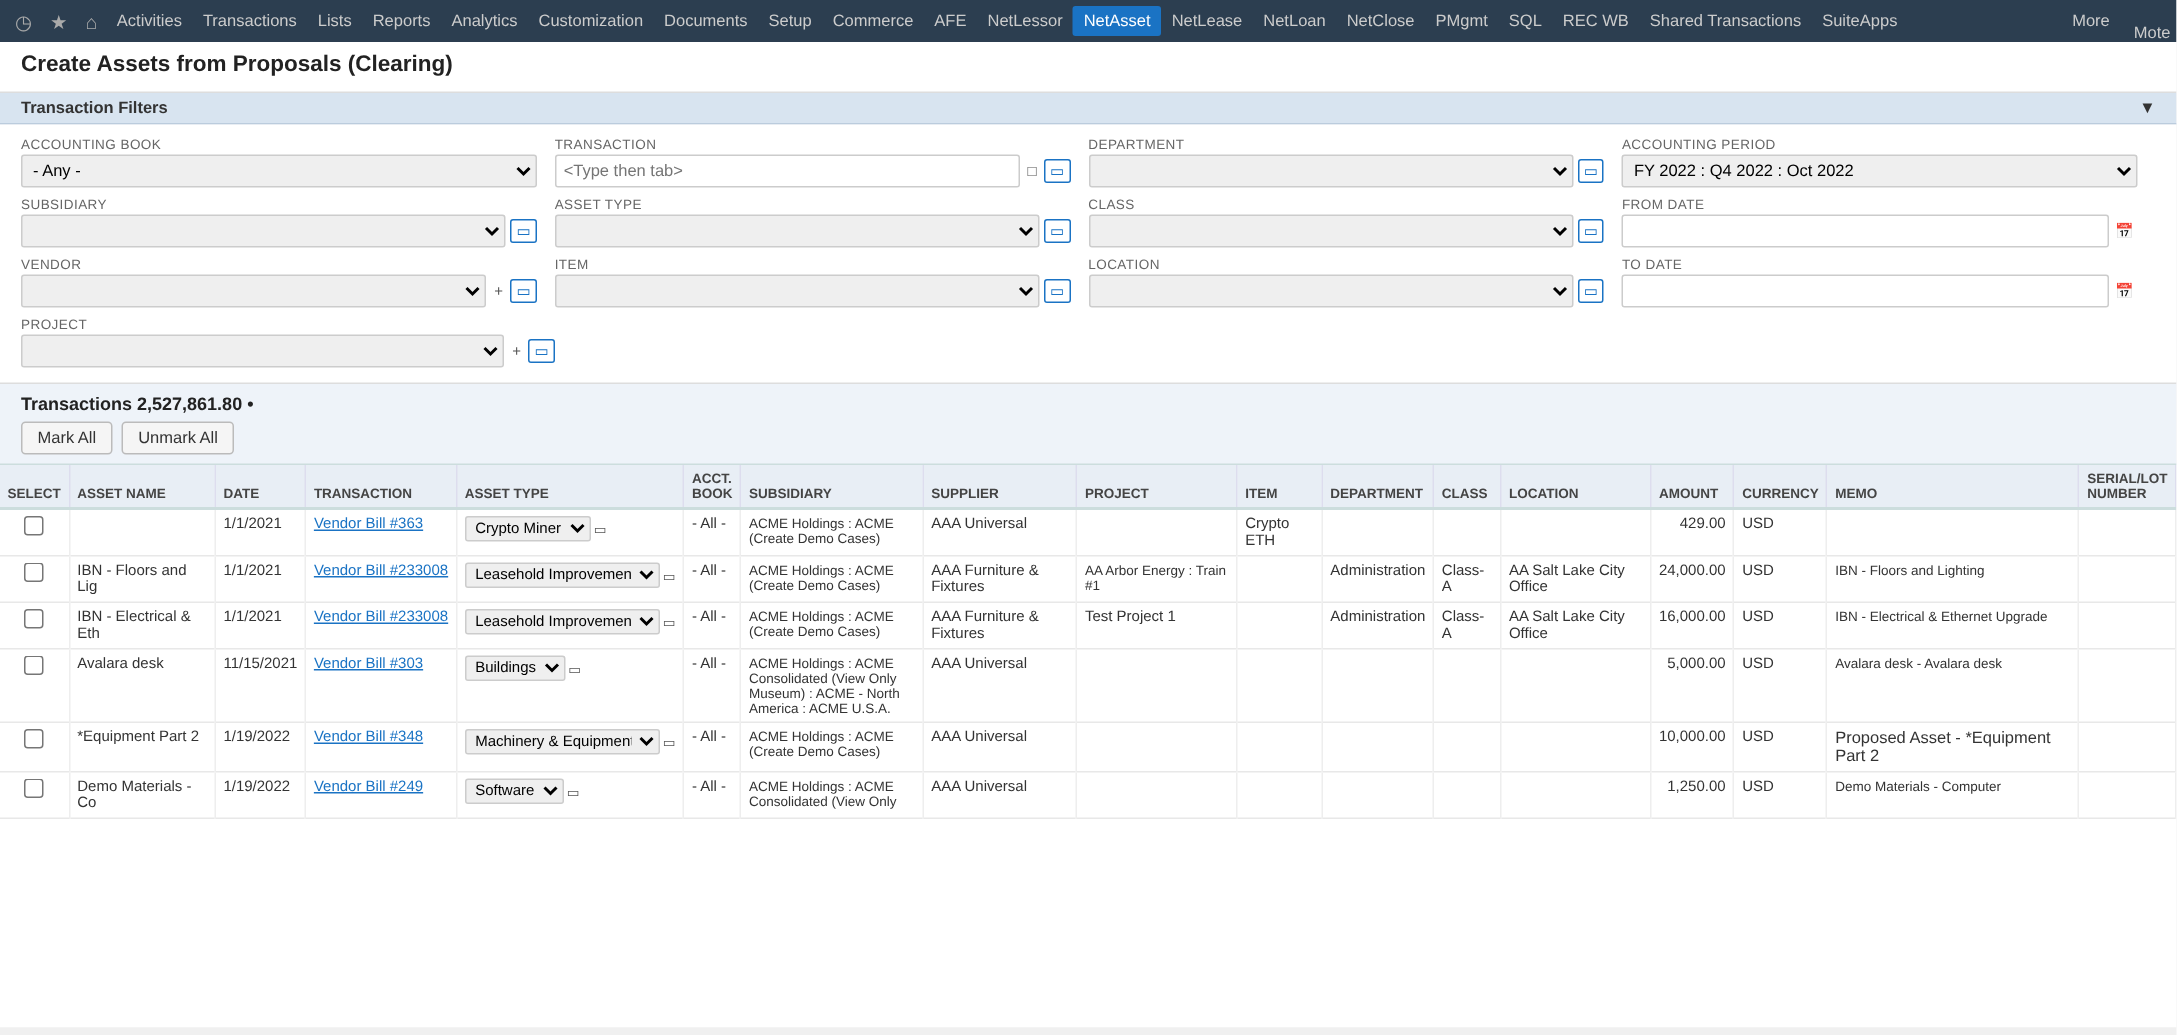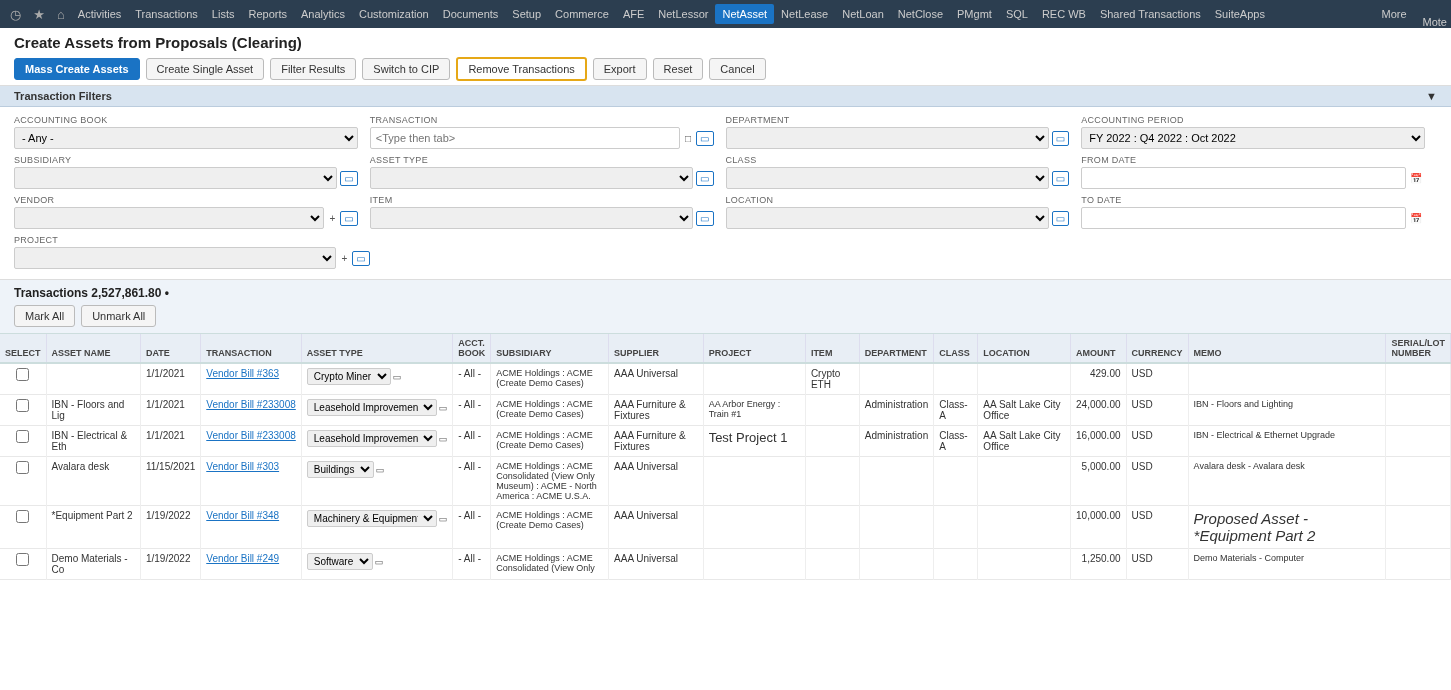--- a/index.html
+++ b/index.html
@@ -253,30 +253,20 @@
   <span class="nav-item">SQL</span>
   <span class="nav-item">REC WB</span>
   <span class="nav-item">Shared Transactions</span>
   <span class="nav-item">SuiteApps</span>
   <span class="more-btn">More</span>
   <span style="margin-left:8px;color:#ccc;font-size:11px;margin-top:15px;">Mote</span>
 </div>
 
 <div class="page-header">
   <div class="page-title">Create Assets from Proposals (Clearing)</div>
-  <div class="toolbar">
-    <button class="btn btn-primary">Mass Create Assets</button>
-    <button class="btn">Create Single Asset</button>
-    <button class="btn">Filter Results</button>
-    <button class="btn">Switch to CIP</button>
-    <button class="btn btn-highlighted">Remove Transactions</button>
-    <button class="btn">Export</button>
-    <button class="btn">Reset</button>
-    <button class="btn">Cancel</button>
-  </div>
 </div>
 
 <div class="section-header">
   <span>Transaction Filters</span>
   <span style="cursor:pointer;">▼</span>
 </div>
 
 <div class="filters-area">
 
   <div class="filter-row">
@@ -493,21 +483,21 @@
       <div style="display:flex;align-items:center;gap:2px;">
         <select class="asset-type-select">
           <option>Leasehold Improvements</option>
         </select>
         <span style="font-size:9px;cursor:pointer;color:#555;">▭</span>
       </div>
     </td>
     <td>- All -</td>
     <td style="min-width:100px;max-width:130px;font-size:9px;">ACME Holdings : ACME (Create Demo Cases)</td>
     <td>AAA Furniture &amp; Fixtures</td>
-    <td style="min-width:80px;font-size:13px;">Test Project 1</td>
+    <td style="min-width:80px;font-size:10px;">Test Project 1</td>
     <td></td>
     <td>Administration</td>
     <td>Class-A</td>
     <td>AA Salt Lake City Office</td>
     <td style="text-align:right;white-space:nowrap;">16,000.00</td>
     <td>USD</td>
     <td style="min-width:120px;font-size:9px;">IBN - Electrical &amp; Ethernet Upgrade</td>
     <td></td>
   </tr>
         <tr>
@@ -560,21 +550,21 @@
     <td>- All -</td>
     <td style="min-width:100px;max-width:130px;font-size:9px;">ACME Holdings : ACME (Create Demo Cases)</td>
     <td>AAA Universal</td>
     <td style="min-width:80px;font-size:9px;"></td>
     <td></td>
     <td></td>
     <td></td>
     <td></td>
     <td style="text-align:right;white-space:nowrap;">10,000.00</td>
     <td>USD</td>
-    <td style="min-width:120px;font-size:15px;font-style:italic;">Proposed Asset - *Equipment Part 2</td>
+    <td style="min-width:120px;font-size:11px;">Proposed Asset - *Equipment Part 2</td>
     <td></td>
   </tr>
         <tr>
     <td class="checkbox-cell">
       <input type="checkbox" style="">
     </td>
     <td style="min-width:80px;margin-left:20px;">Demo Materials - Co</td>
     <td style="white-space:nowrap;">1/19/2022</td>
     <td style="white-space:nowrap;">
       <span class="td-link">Vendor Bill #249</span>

